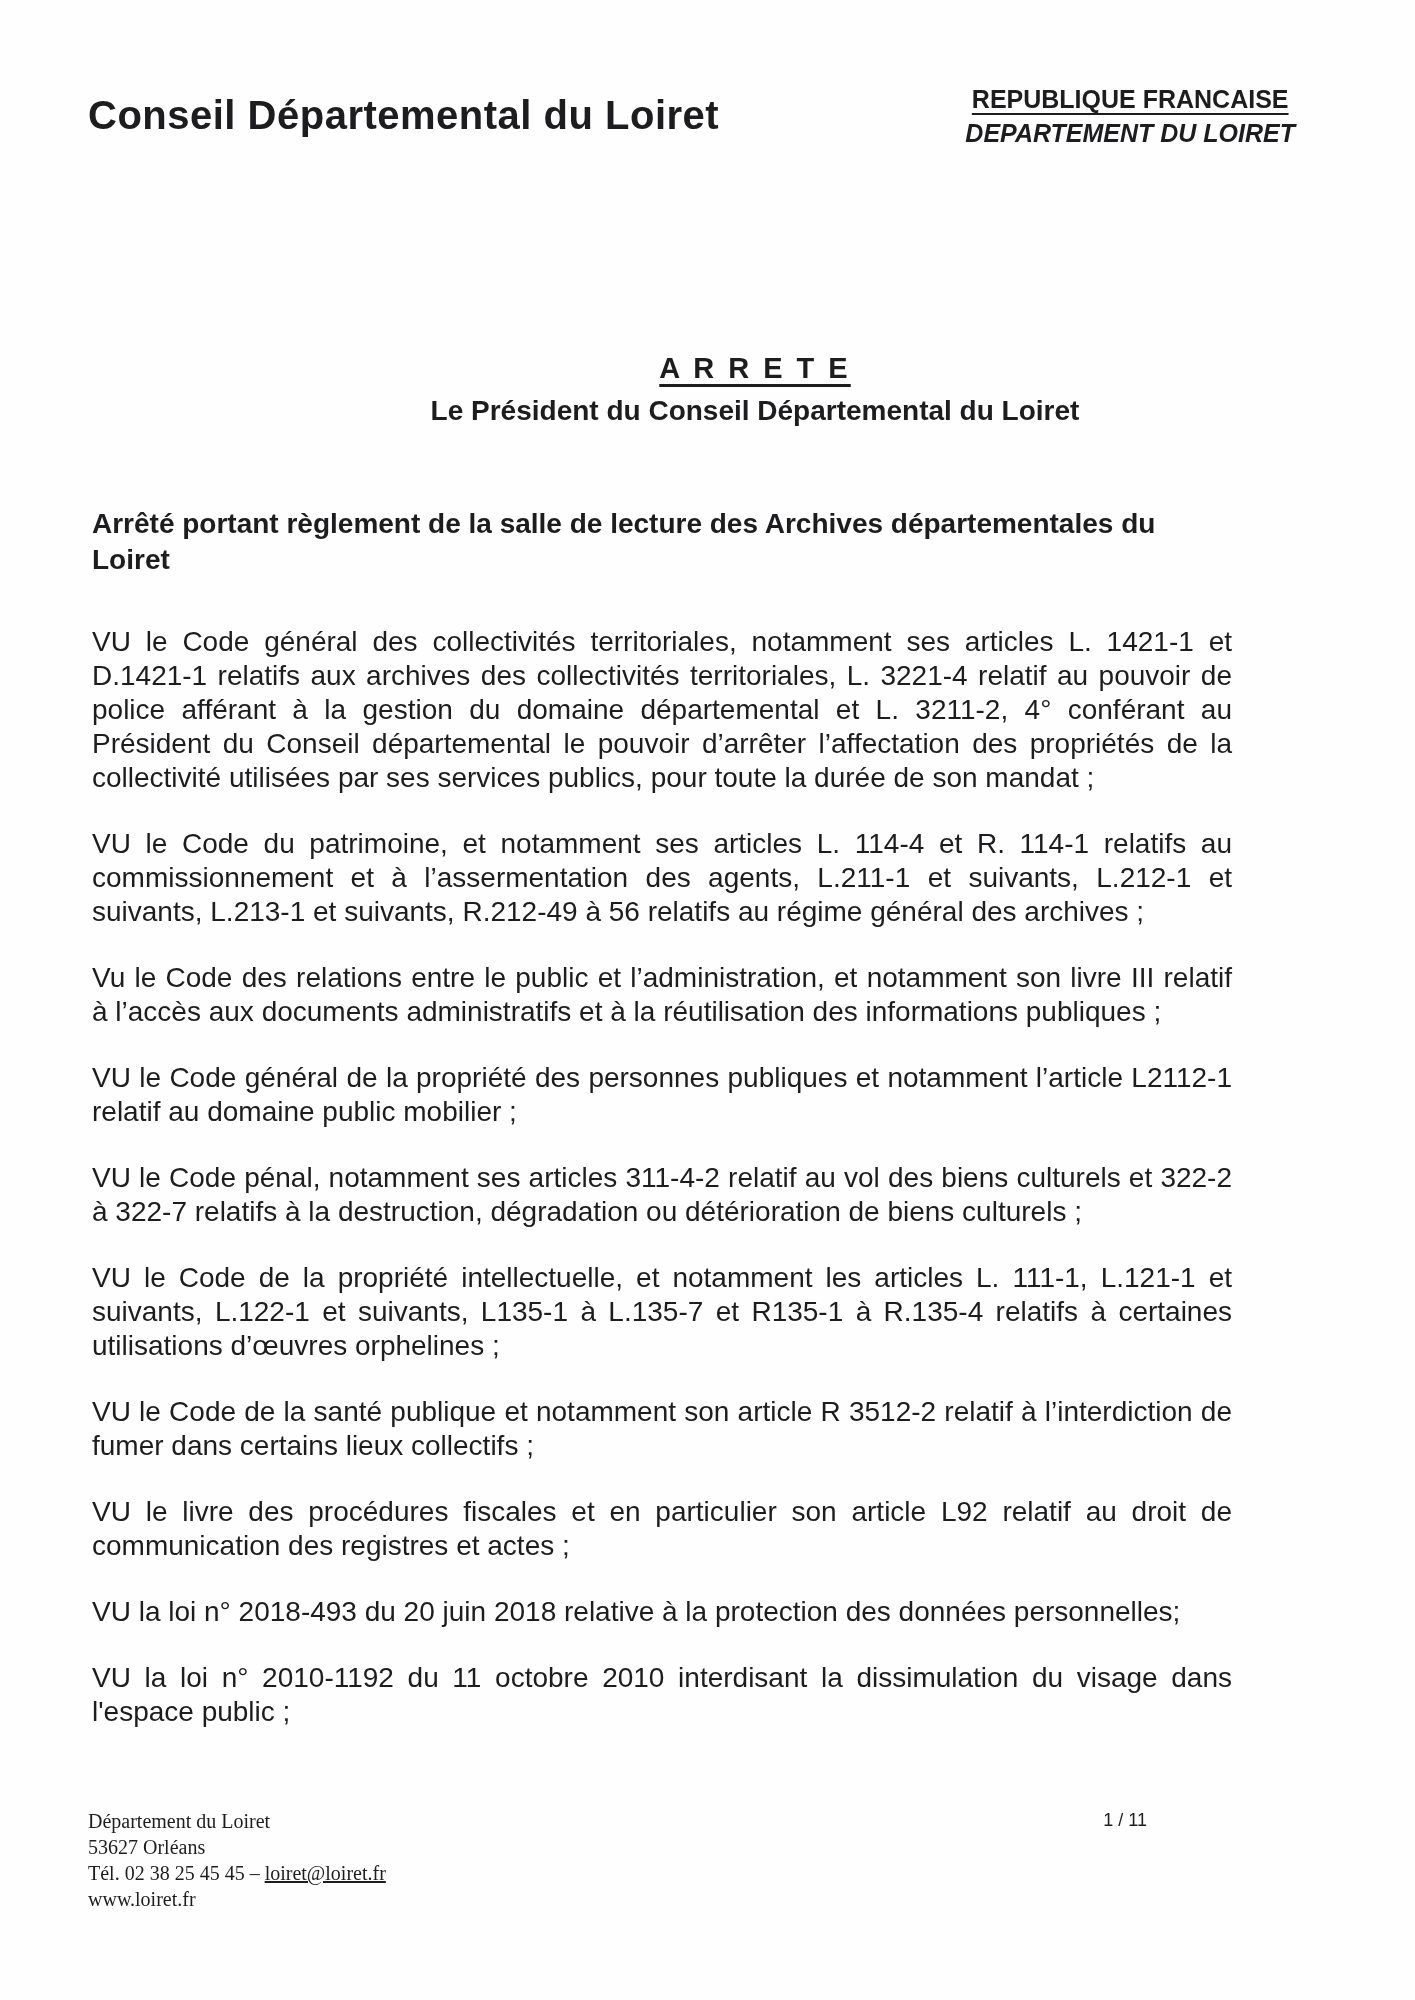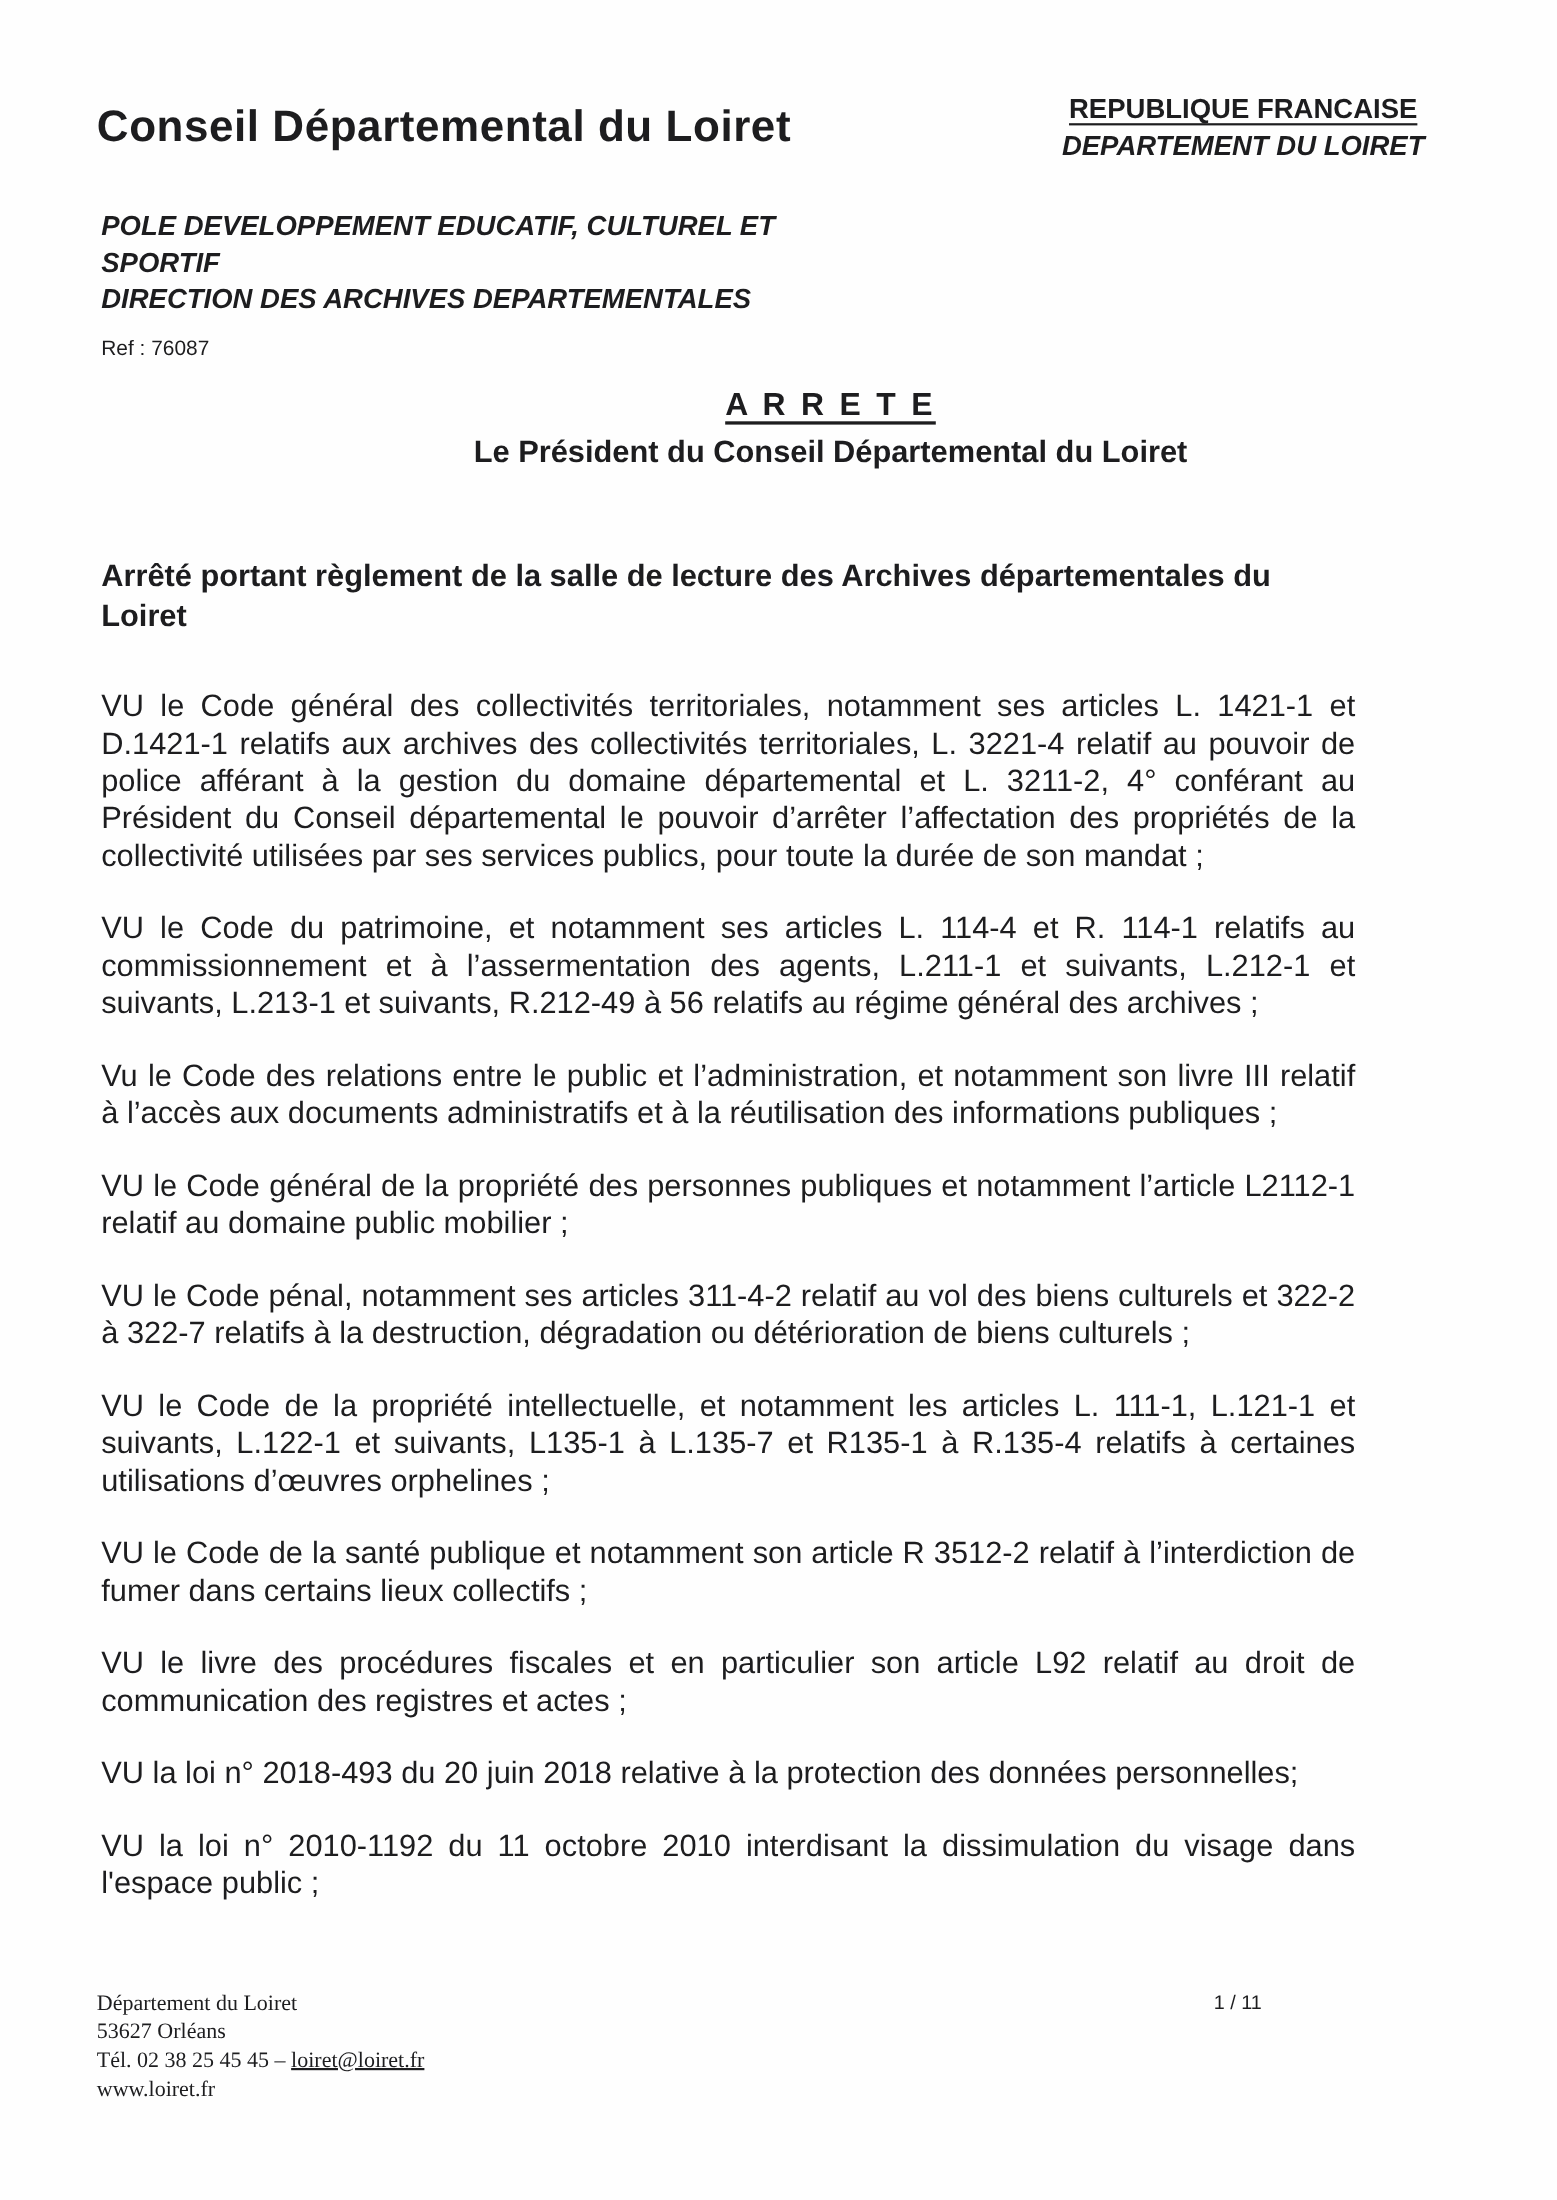--- a/index.html
+++ b/index.html
@@ -136,25 +136,20 @@
 <div class="page">
 
   <div class="header">
     <div class="org-name">Conseil Départemental du Loiret</div>
     <div class="republic-block">
       <div class="republic-line1">REPUBLIQUE FRANCAISE</div>
       <div class="republic-line2">DEPARTEMENT DU LOIRET</div>
     </div>
   </div>
 
-  <div class="service-block">
-    <div>POLE DEVELOPPEMENT EDUCATIF, CULTUREL ET SPORTIF</div>
-    <div>DIRECTION DES ARCHIVES DEPARTEMENTALES</div>
-    <div class="ref-line">Ref : 76087</div>
-  </div>
 
   <div class="title-block">
     <div class="arrete-title">A R R E T E</div>
     <div class="president-line">Le Président du Conseil Départemental du Loiret</div>
   </div>
 
   <div class="subject-block">Arrêté portant règlement de la salle de lecture des Archives départementales du Loiret</div>
 
   <div class="body-block">
     <p>VU le Code général des collectivités territoriales, notamment ses articles L. 1421-1 et D.1421-1 relatifs aux archives des collectivités territoriales, L. 3221-4 relatif au pouvoir de police afférant à la gestion du domaine départemental et L. 3211-2, 4° conférant au Président du Conseil départemental le pouvoir d’arrêter l’affectation des propriétés de la collectivité utilisées par ses services publics, pour toute la durée de son mandat ;</p>

